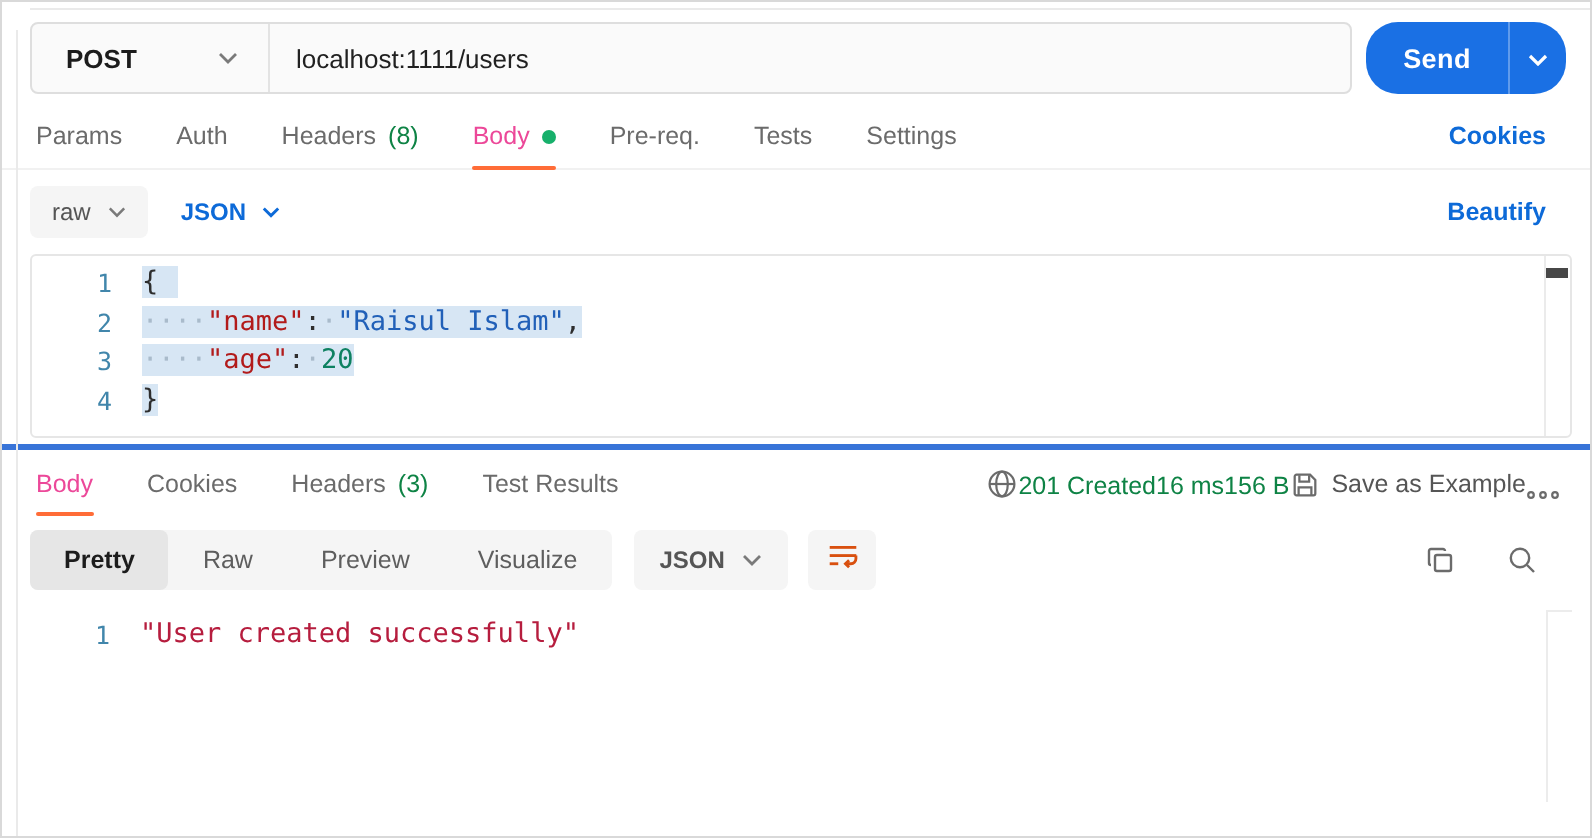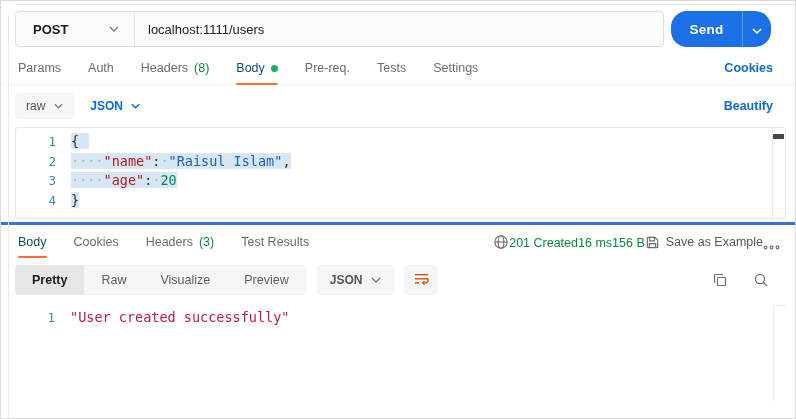--- a/index.html
+++ b/index.html
@@ -7,41 +7,41 @@
   body {
     width:796px; height:419px; position:relative; overflow:hidden;
     background:#fff; color:#212121;
     font-family:"Liberation Sans", sans-serif;
     border:1px solid #D9D9D9;
   }
   .hairline-top { position:absolute; top:3px; left:14px; right:0; height:1px; background:#EAEAEA; }
   .hairline-left { position:absolute; left:7px; top:14px; bottom:0; width:1px; background:#EAEAEA; }
 
   
-  .url-row { display:flex; align-items:center; margin:10px 24px 0 14px; height:36px; gap:7px; }
+  .url-row { display:flex; align-items:center; margin:10px 12px 0 14px; height:36px; gap:7px; }
   .method-url { flex:1; display:flex; align-items:stretch; height:36px;
     background:#FAFAFA; border:1px solid #DEDEDE; border-radius:4px; }
   .method-select { width:118px; display:flex; align-items:center; justify-content:space-between;
     padding:0 15px 0 17px; font-weight:700; font-size:13px; color:#1c1c1c; cursor:pointer; }
   .vdiv { width:1px; background:#E3E3E3; }
   .url-input { flex:1; border:none; background:transparent; outline:none;
     font-family:"Liberation Sans", sans-serif; font-size:13px; color:#212121; padding:0 13px; }
   .send-btn { width:100px; height:36px; background:#1A70E4; border-radius:16px;
     display:flex; color:#fff; cursor:pointer; overflow:hidden; }
   .send-main { flex:1; display:flex; align-items:center; justify-content:center;
     font-size:13.5px; font-weight:600; letter-spacing:.2px; }
   .send-caret { width:29px; border-left:1px solid rgba(255,255,255,.30);
     display:flex; align-items:center; justify-content:center; }
 
   
   .tabs-row { display:flex; align-items:center; height:33px; padding:0 22px 0 17px;
     font-size:12.5px; color:#6b6b6b; border-bottom:1px solid #F1F1F1; margin-top:5px; }
   .tab { display:flex; align-items:center; gap:6px; margin-right:27px; height:100%;
     position:relative; cursor:pointer; white-space:nowrap;justify-content:flex-end; }
-  .tab.active { color:#0c4a6e; }
+  .tab.active { color:#ec4899; }
   .tab.active::after { content:""; position:absolute; left:0; right:0; bottom:-1px;
     height:2px; background:#FF6C37; border-radius:1px; }
   .count { color:#0E8345; }
   .green-dot { width:7px; height:7px; border-radius:50%; background:#17B06B; }
   .flex-sp { flex:1; }
   .blue-link { color:#0D6AD8; font-weight:700; font-size:12.5px; cursor:pointer; }
 
   
   .type-row { display:flex; align-items:center; margin:8px 22px 8px 14px; gap:16px; }
   .raw-pill { display:flex; align-items:center; gap:9px; background:#F5F5F5;
@@ -249,24 +249,24 @@
 
 <div class="res-toolbar">
   <div class="seg">
     <div class="seg-item active">
       <span>Pretty</span>
     </div>
     <div class="seg-item">
       <span>Raw</span>
     </div>
     <div class="seg-item">
+      <span>Preview</span>
+    </div>
+    <div class="seg-item">
       <span>Visualize</span>
-    </div>
-    <div class="seg-item">
-      <span>Preview</span>
     </div>
   </div>
   <div class="json-btn">
     <span>JSON</span>
     <span class="gray-chev">
       <svg width="10" height="6" viewBox="0 0 10 6">
           <path d="M1 1l4 4 4-4" fill="none" stroke="currentColor" stroke-width="1.4"></path>
         </svg>
     </span>
   </div>

